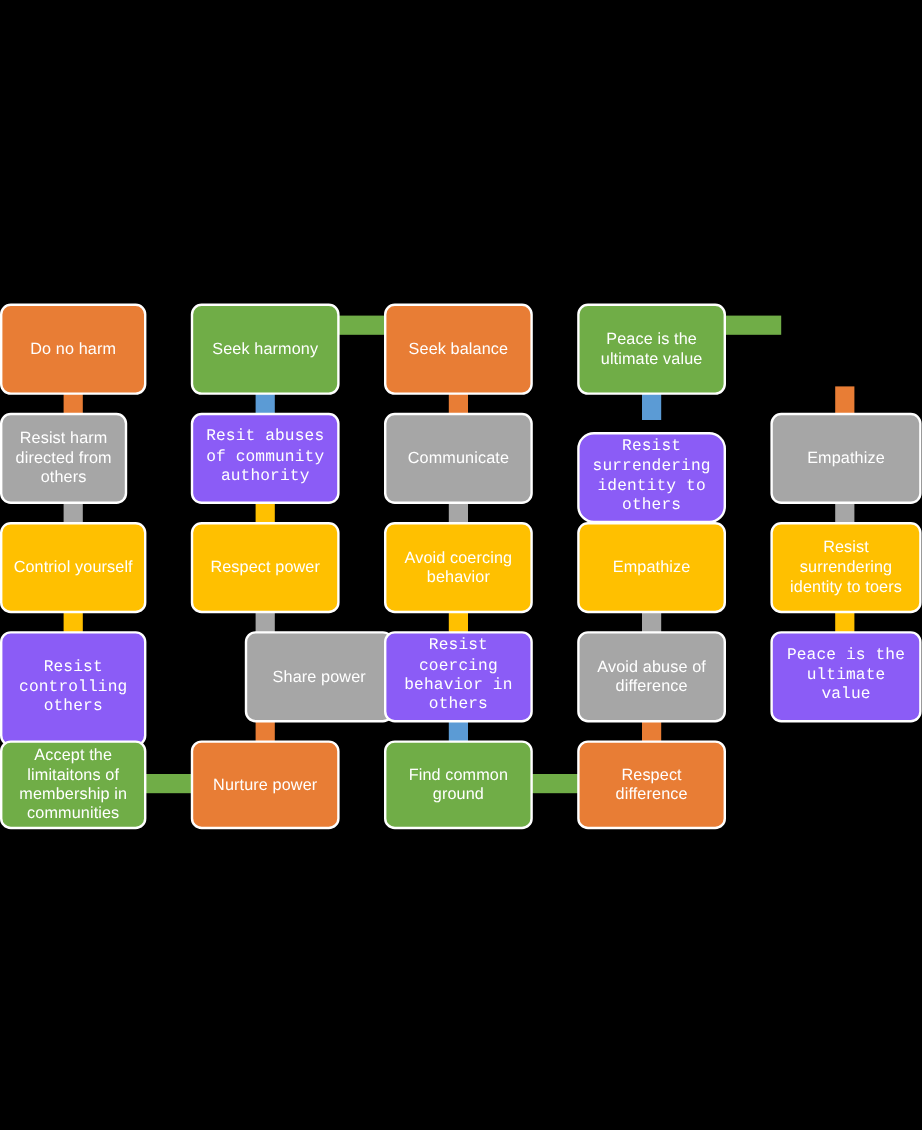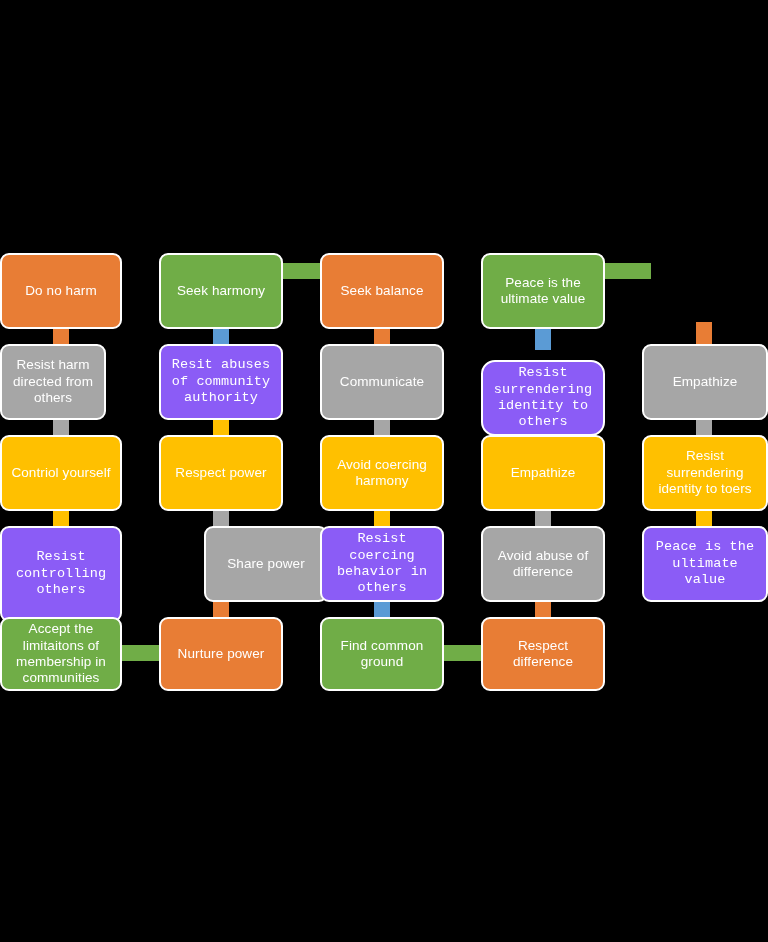--- a/index.html
+++ b/index.html
@@ -104,21 +104,21 @@
     <span class="lbl">Nurture power</span>
   </div>
 
   <div class="node c-orange" style="left:320px;top:253px;width:124px;height:76px;">
     <span class="lbl">Seek balance</span>
   </div>
   <div class="node c-gray" style="left:320px;top:344px;width:124px;height:76px;">
     <span class="lbl">Communicate</span>
   </div>
   <div class="node c-yellow" style="left:320px;top:435px;width:124px;height:76px;">
-    <span class="lbl">Avoid coercing harmony</span>
+    <span class="lbl">Avoid coercing behavior</span>
   </div>
   <div class="node c-blue" style="left:320px;top:526px;width:124px;height:76px;">
     <span class="lbl">Resist coercing behavior in others</span>
   </div>
   <div class="node c-green" style="left:320px;top:617px;width:124px;height:74px;">
     <span class="lbl">Find common ground</span>
   </div>
 
   <div class="node c-green" style="left:481px;top:253px;width:124px;height:76px;">
     <span class="lbl">Peace is the ultimate value</span>

